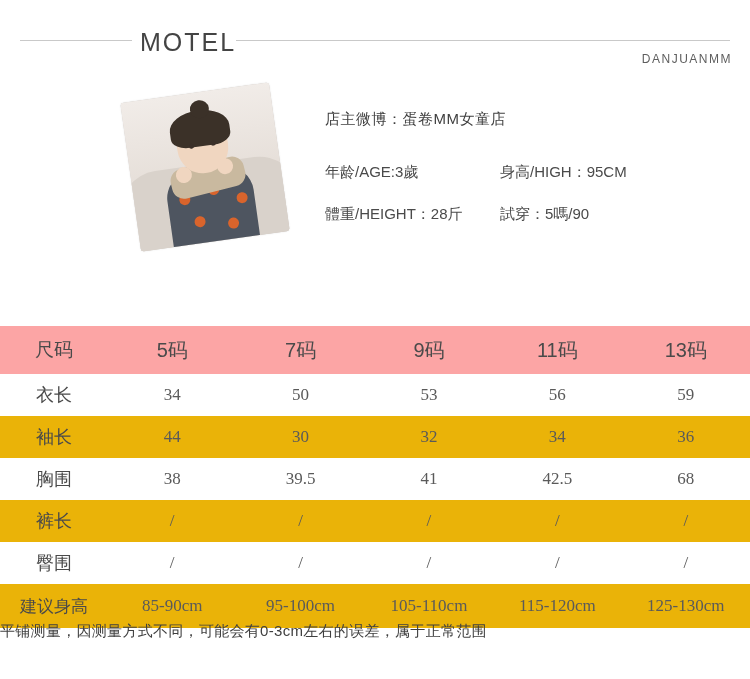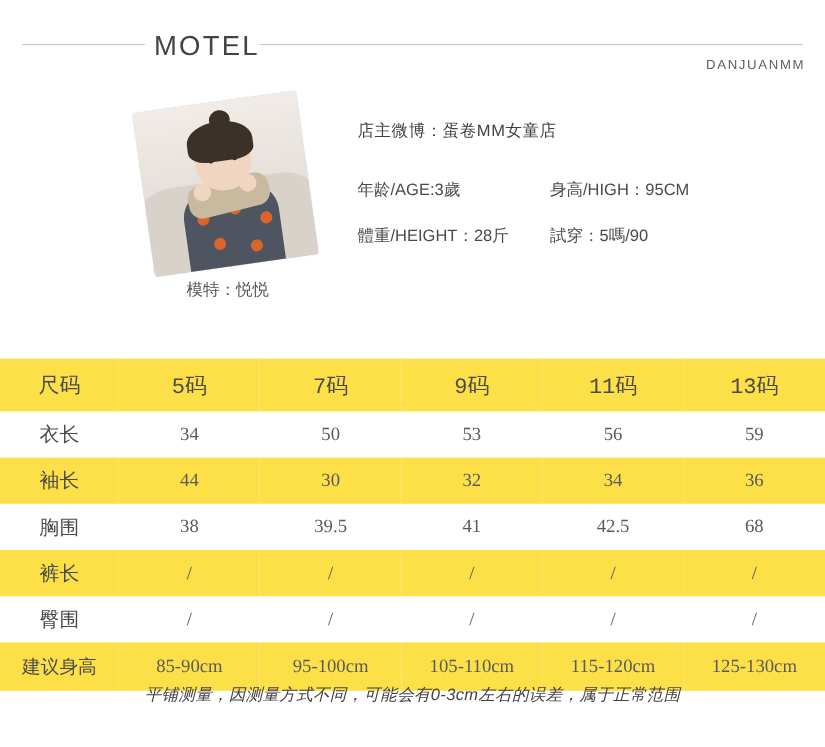--- a/index.html
+++ b/index.html
@@ -179,58 +179,56 @@
     width: 750px;
     table-layout: fixed;
   }
   th, td {
     text-align: center;
     font-weight: normal;
     color: #5a5a5a;
   }
   thead th {
     height: 46px;
-    background: #fde047;
+    background: #fca5a5;
     font-size: 19px;
     color: #4a4a4a;
-    font-family: Liberation Mono, monospace;
+    font-family: Liberation Sans, sans-serif;
   }
   thead th.hcol {
     font-size: 20px;
   }
   tbody td {
     height: 40px;
     font-size: 17px;
     font-family: "Liberation Serif", serif;
   }
   tbody td.rowhead {
     font-size: 18px;
     color: #4a4a4a;
     font-family: "Liberation Sans", sans-serif;
   }
   tbody tr.alt td {
-    background: #fde047;
+    background: #eab308;
   }
   tbody tr.tall td {
     height: 42px;
     font-size: 17px;
   }
   col.c0 { width: 108px; }
   col.cx { width: 128.4px; }
 
   .note {
     position: absolute;
     left: 0;
     top: 622px;
     width: 750px;
-    text-align: center;
     font-size: 15px;
     color: #3f3f3f;
     letter-spacing: 0.3px;
-    font-style: italic;
   }
 </style>
 </head>
 <body>
 
 <div class="page">
 
   <div class="header">
     <div class="rule-left"></div>
     <div class="brand">MOTEL</div>
@@ -254,21 +252,20 @@
         <div class="ph-scarf"></div>
         <div class="ph-head"></div>
         <div class="ph-hair"></div>
         <div class="ph-bun"></div>
         <div class="ph-eye" style="left:41%;top:33%;"></div>
         <div class="ph-eye" style="left:56%;top:33%;"></div>
         <div class="ph-hand" style="left:30%;top:48%;"></div>
         <div class="ph-hand" style="left:58%;top:46%;"></div>
       </div>
     </div>
-    <div class="model-caption">模特：悦悦</div>
 
     <div class="info">
       <div class="info-weibo">
         <span>店主微博：</span><span>蛋卷MM女童店</span>
       </div>
       <div class="info-row">
         <div class="info-cell-1">年龄/AGE:3歲</div>
         <div class="info-cell-2">身高/HIGH：95CM</div>
       </div>
       <div class="info-row">

